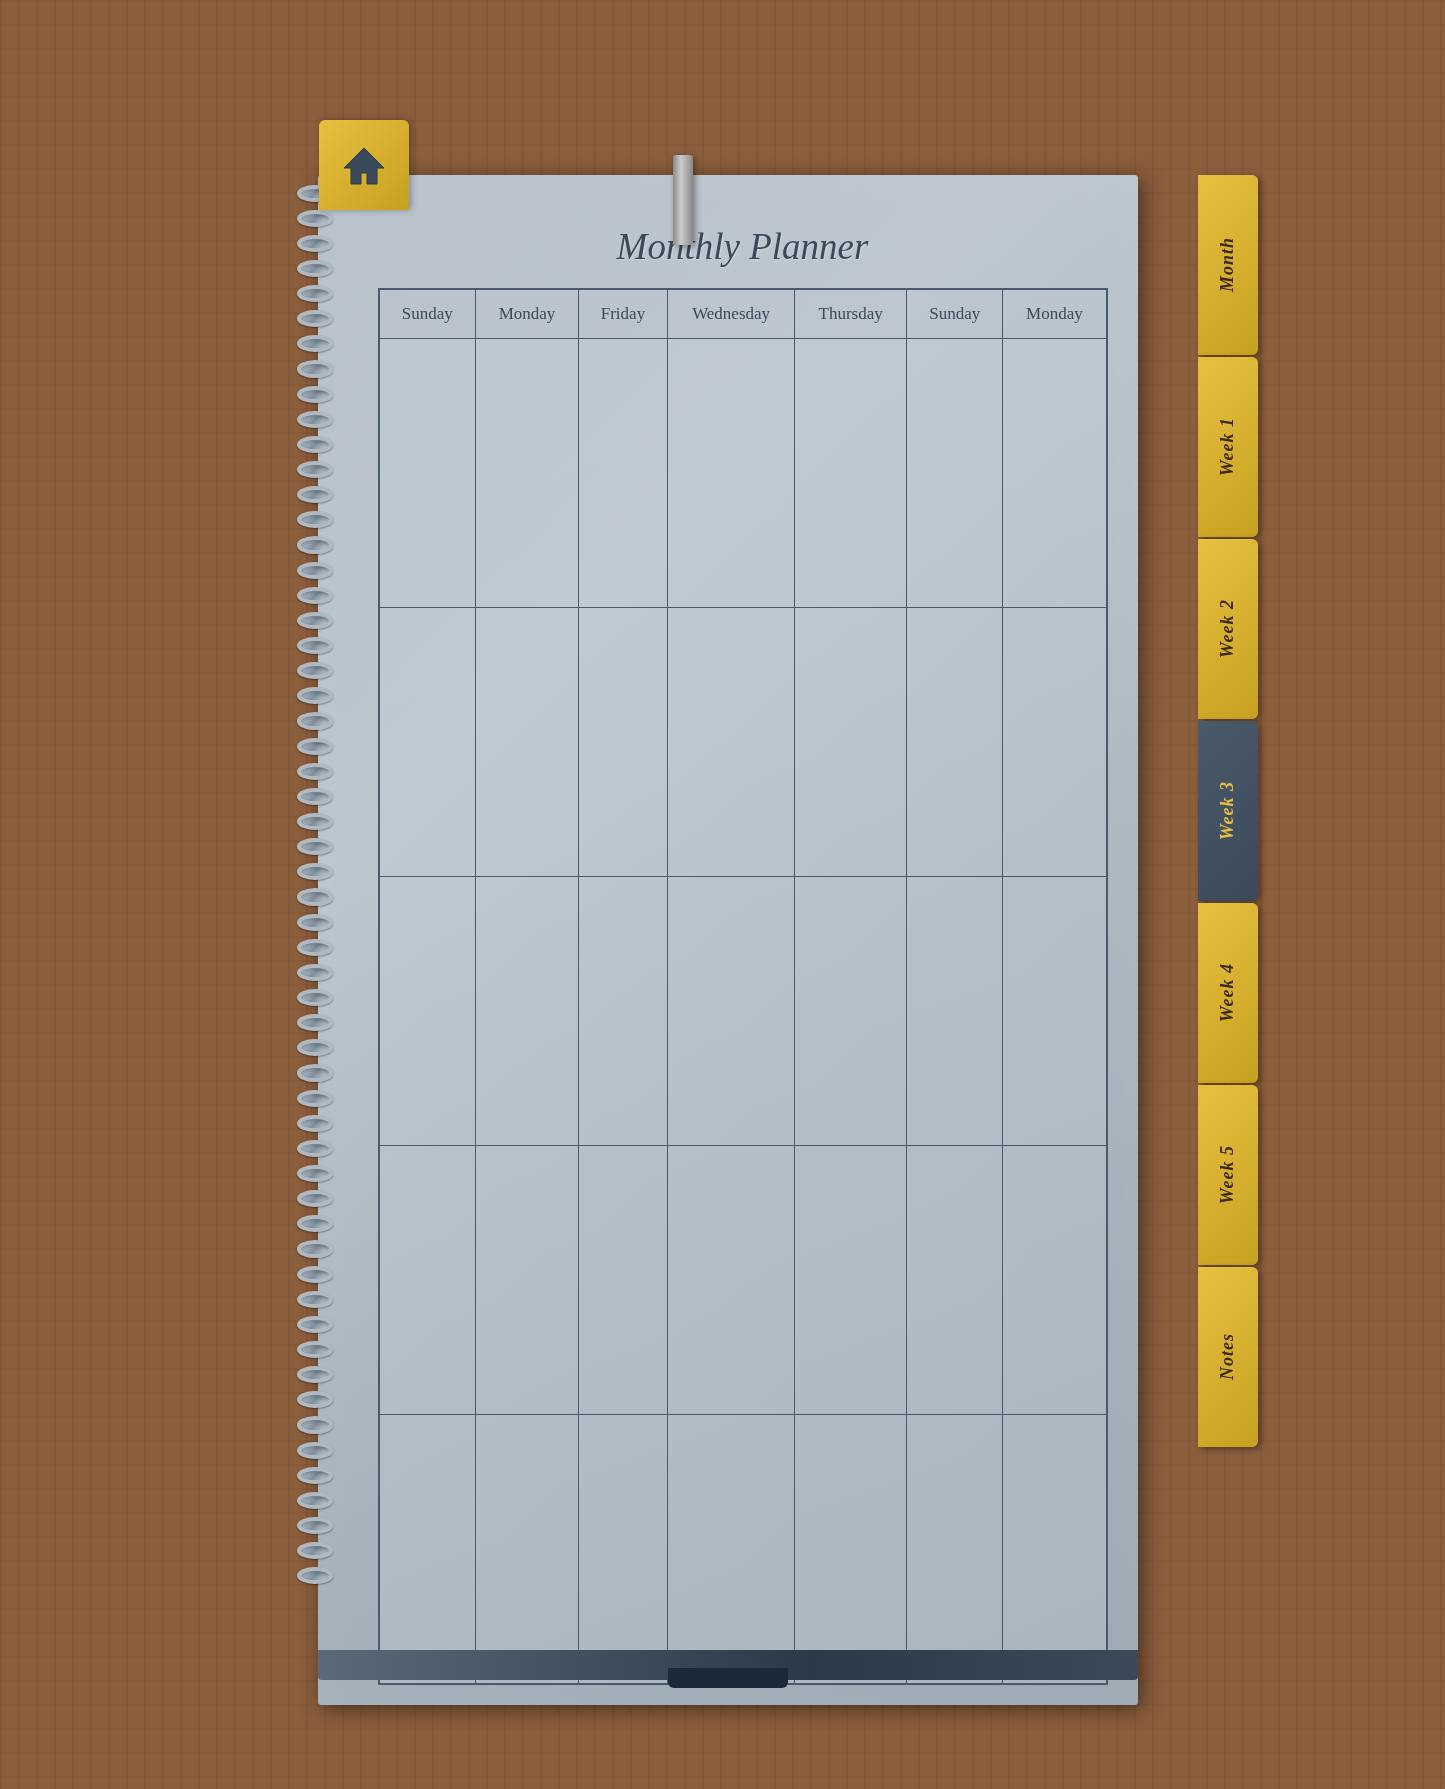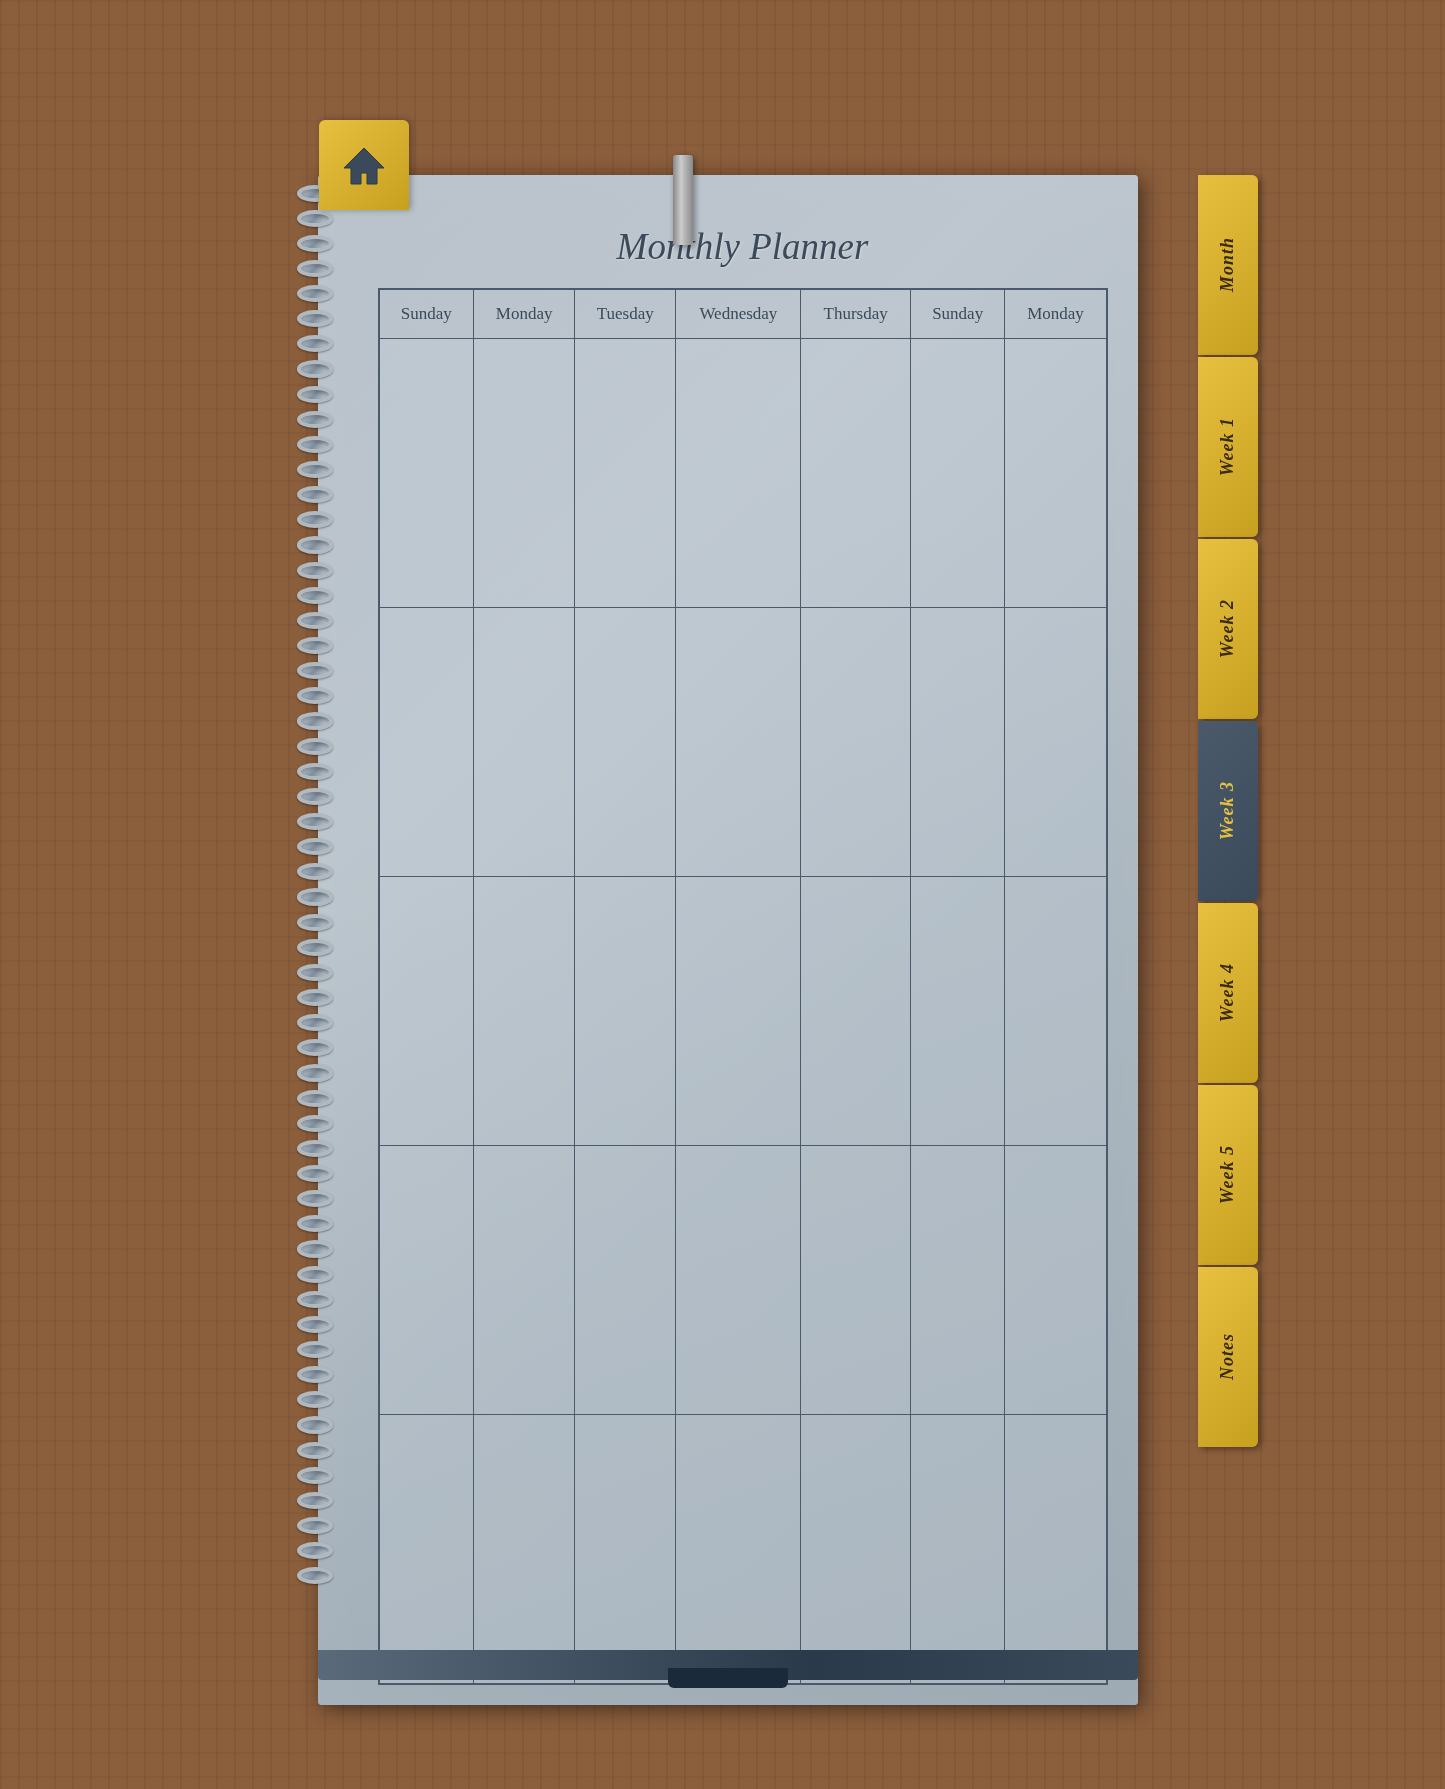--- a/index.html
+++ b/index.html
@@ -309,21 +309,21 @@
 
   <div class="notebook-page">
     <div class="page-content">
       <h1 class="page-title">Monthly Planner</h1>
 
       <table class="calendar-table">
         <thead>
           <tr>
             <th>Sunday</th>
             <th>Monday</th>
-            <th>Tuesday</th>
+            <th>Friday</th>
             <th>Wednesday</th>
             <th>Thursday</th>
             <th>Sunday</th>
             <th>Monday</th>
           </tr>
         </thead>
         <tbody>
           <tr>
             <td></td>
             <td></td>

